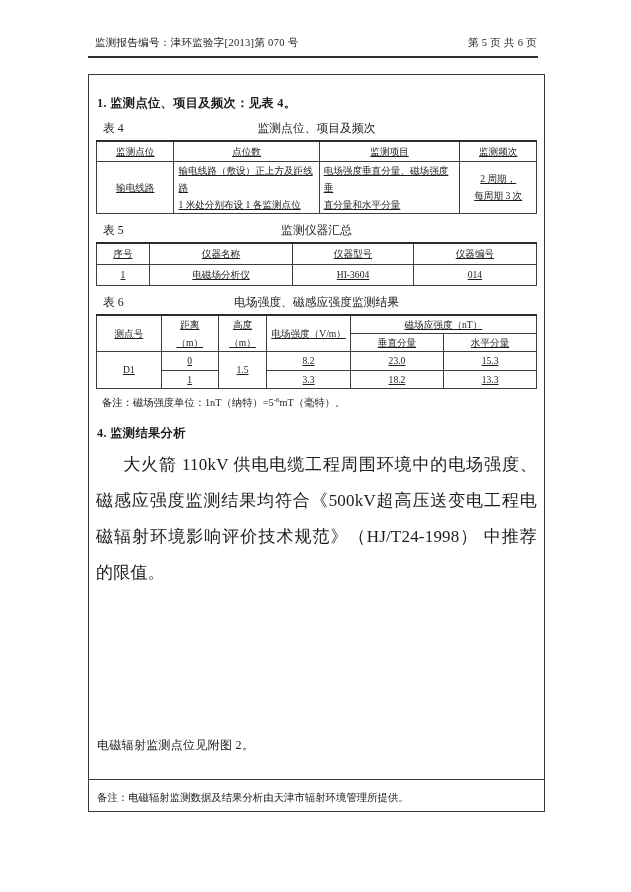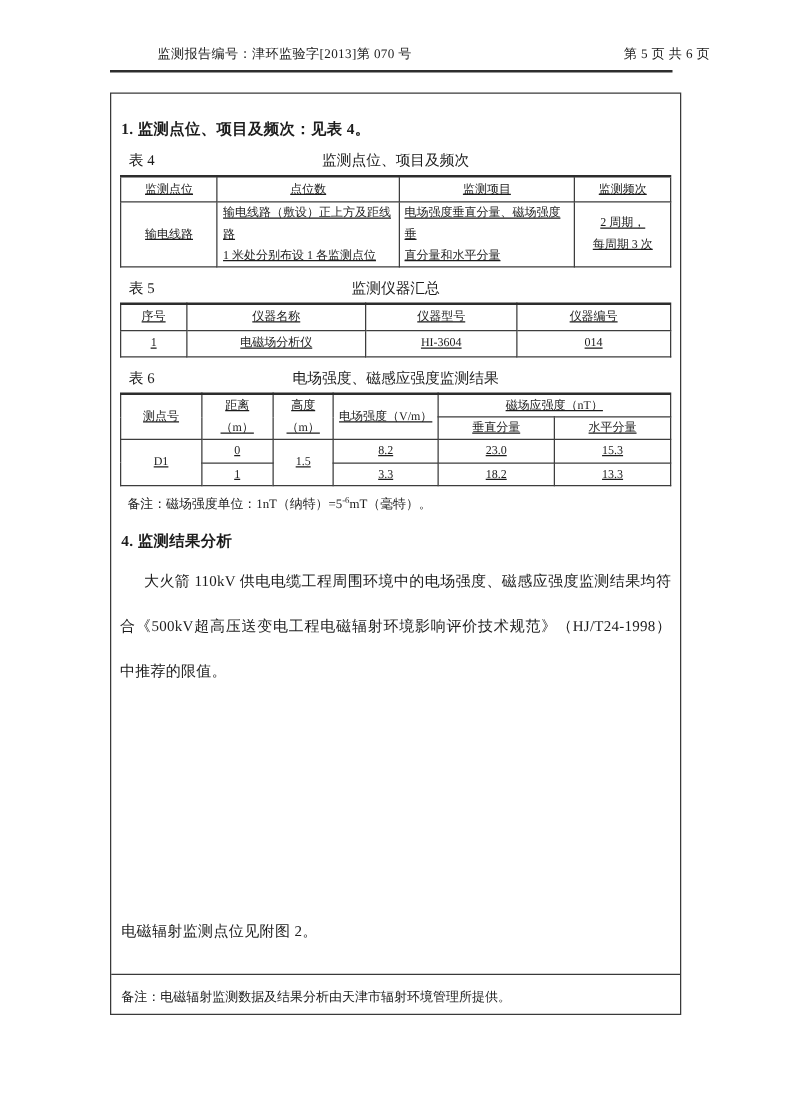--- a/index.html
+++ b/index.html
@@ -9,21 +9,21 @@
     background:#ffffff;
     font-family:"Liberation Serif","DejaVu Serif",serif;
     color:#1c1c1c;
   }
   .page { position:relative; width:631px; height:892px; background:#fff; overflow:hidden; }
 
   
   .page-header {
     position:absolute; top:36px; left:95px; width:442px;
     display:flex; justify-content:space-between;
-    font-size:10.5px; letter-spacing:0.3px;margin-left:31px;
+    font-size:10.5px; letter-spacing:0.3px;
   }
   .header-rule {
     position:absolute; top:56px; left:88px; width:450px;
     border-top:2px solid #2e2e2e;
   }
 
   
   .main-box {
     position:absolute; top:74px; left:88px;
     width:457px; height:738px;
@@ -57,21 +57,21 @@
   .t5 .c1{width:12%} .t5 .c2{width:32.6%} .t5 .c3{width:27.4%} .t5 .c4{width:28%}
   .t5 th, .t5 td { height:21px; }
   .t6 .c1{width:14.7%} .t6 .c2{width:13%} .t6 .c3{width:11%} .t6 .c4{width:19%}
   .t6 .c5{width:21.2%} .t6 .c6{width:21.1%}
   .t6 th, .t6 td { line-height:1.55; }
 
   .tbl-note { margin:7px 0 0 6px; font-size:10.3px; }
   .tbl-note sup { font-size:7px; }
 
   .analysis-par {
-    margin:5px 0 0 0; font-size:12px; line-height:36px;
+    margin:5px 0 0 0; font-size:17px; line-height:36px;
     text-indent:1.6em; letter-spacing:0.2px; text-align:justify;
   }
 
   .attach-note { position:absolute; top:662px; left:8px; font-size:12px; letter-spacing:0.3px; }
   .box-rule   { position:absolute; top:704px; left:0; width:100%; border-top:1px solid #3a3a3a; }
   .bottom-note{ position:absolute; top:716px; left:8px; font-size:10.4px; }
 </style>
 </head>
 <body>
 

